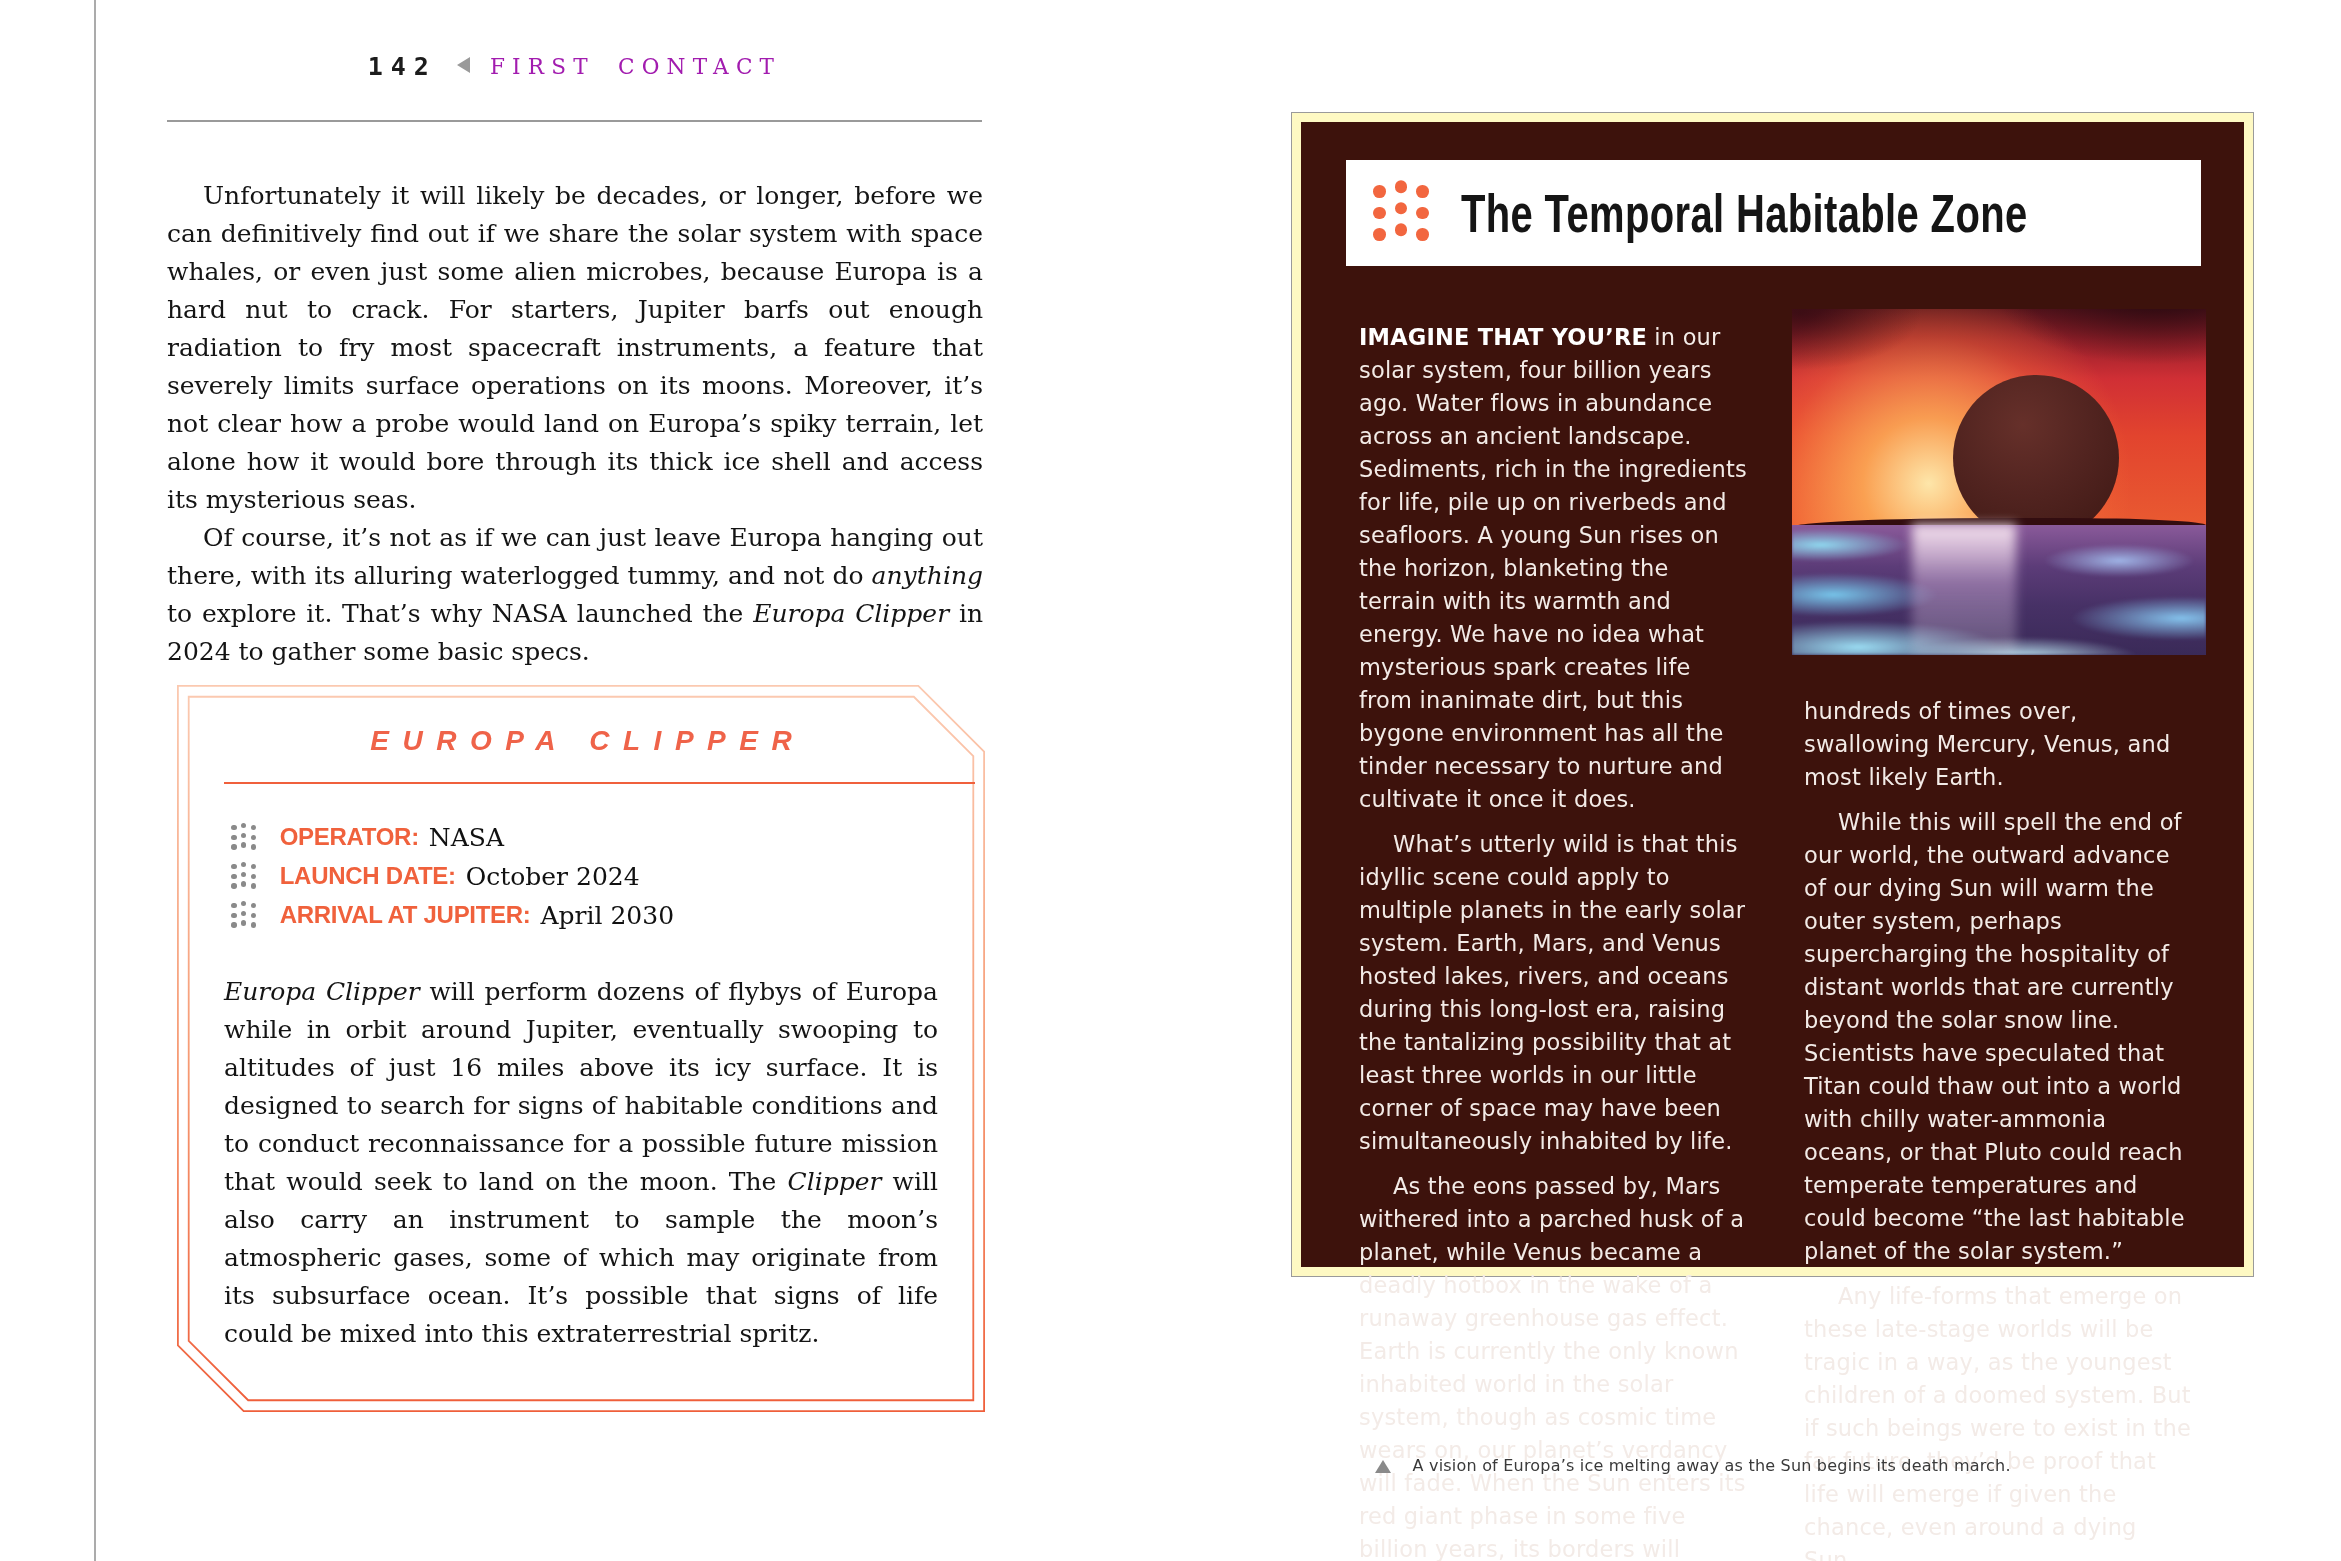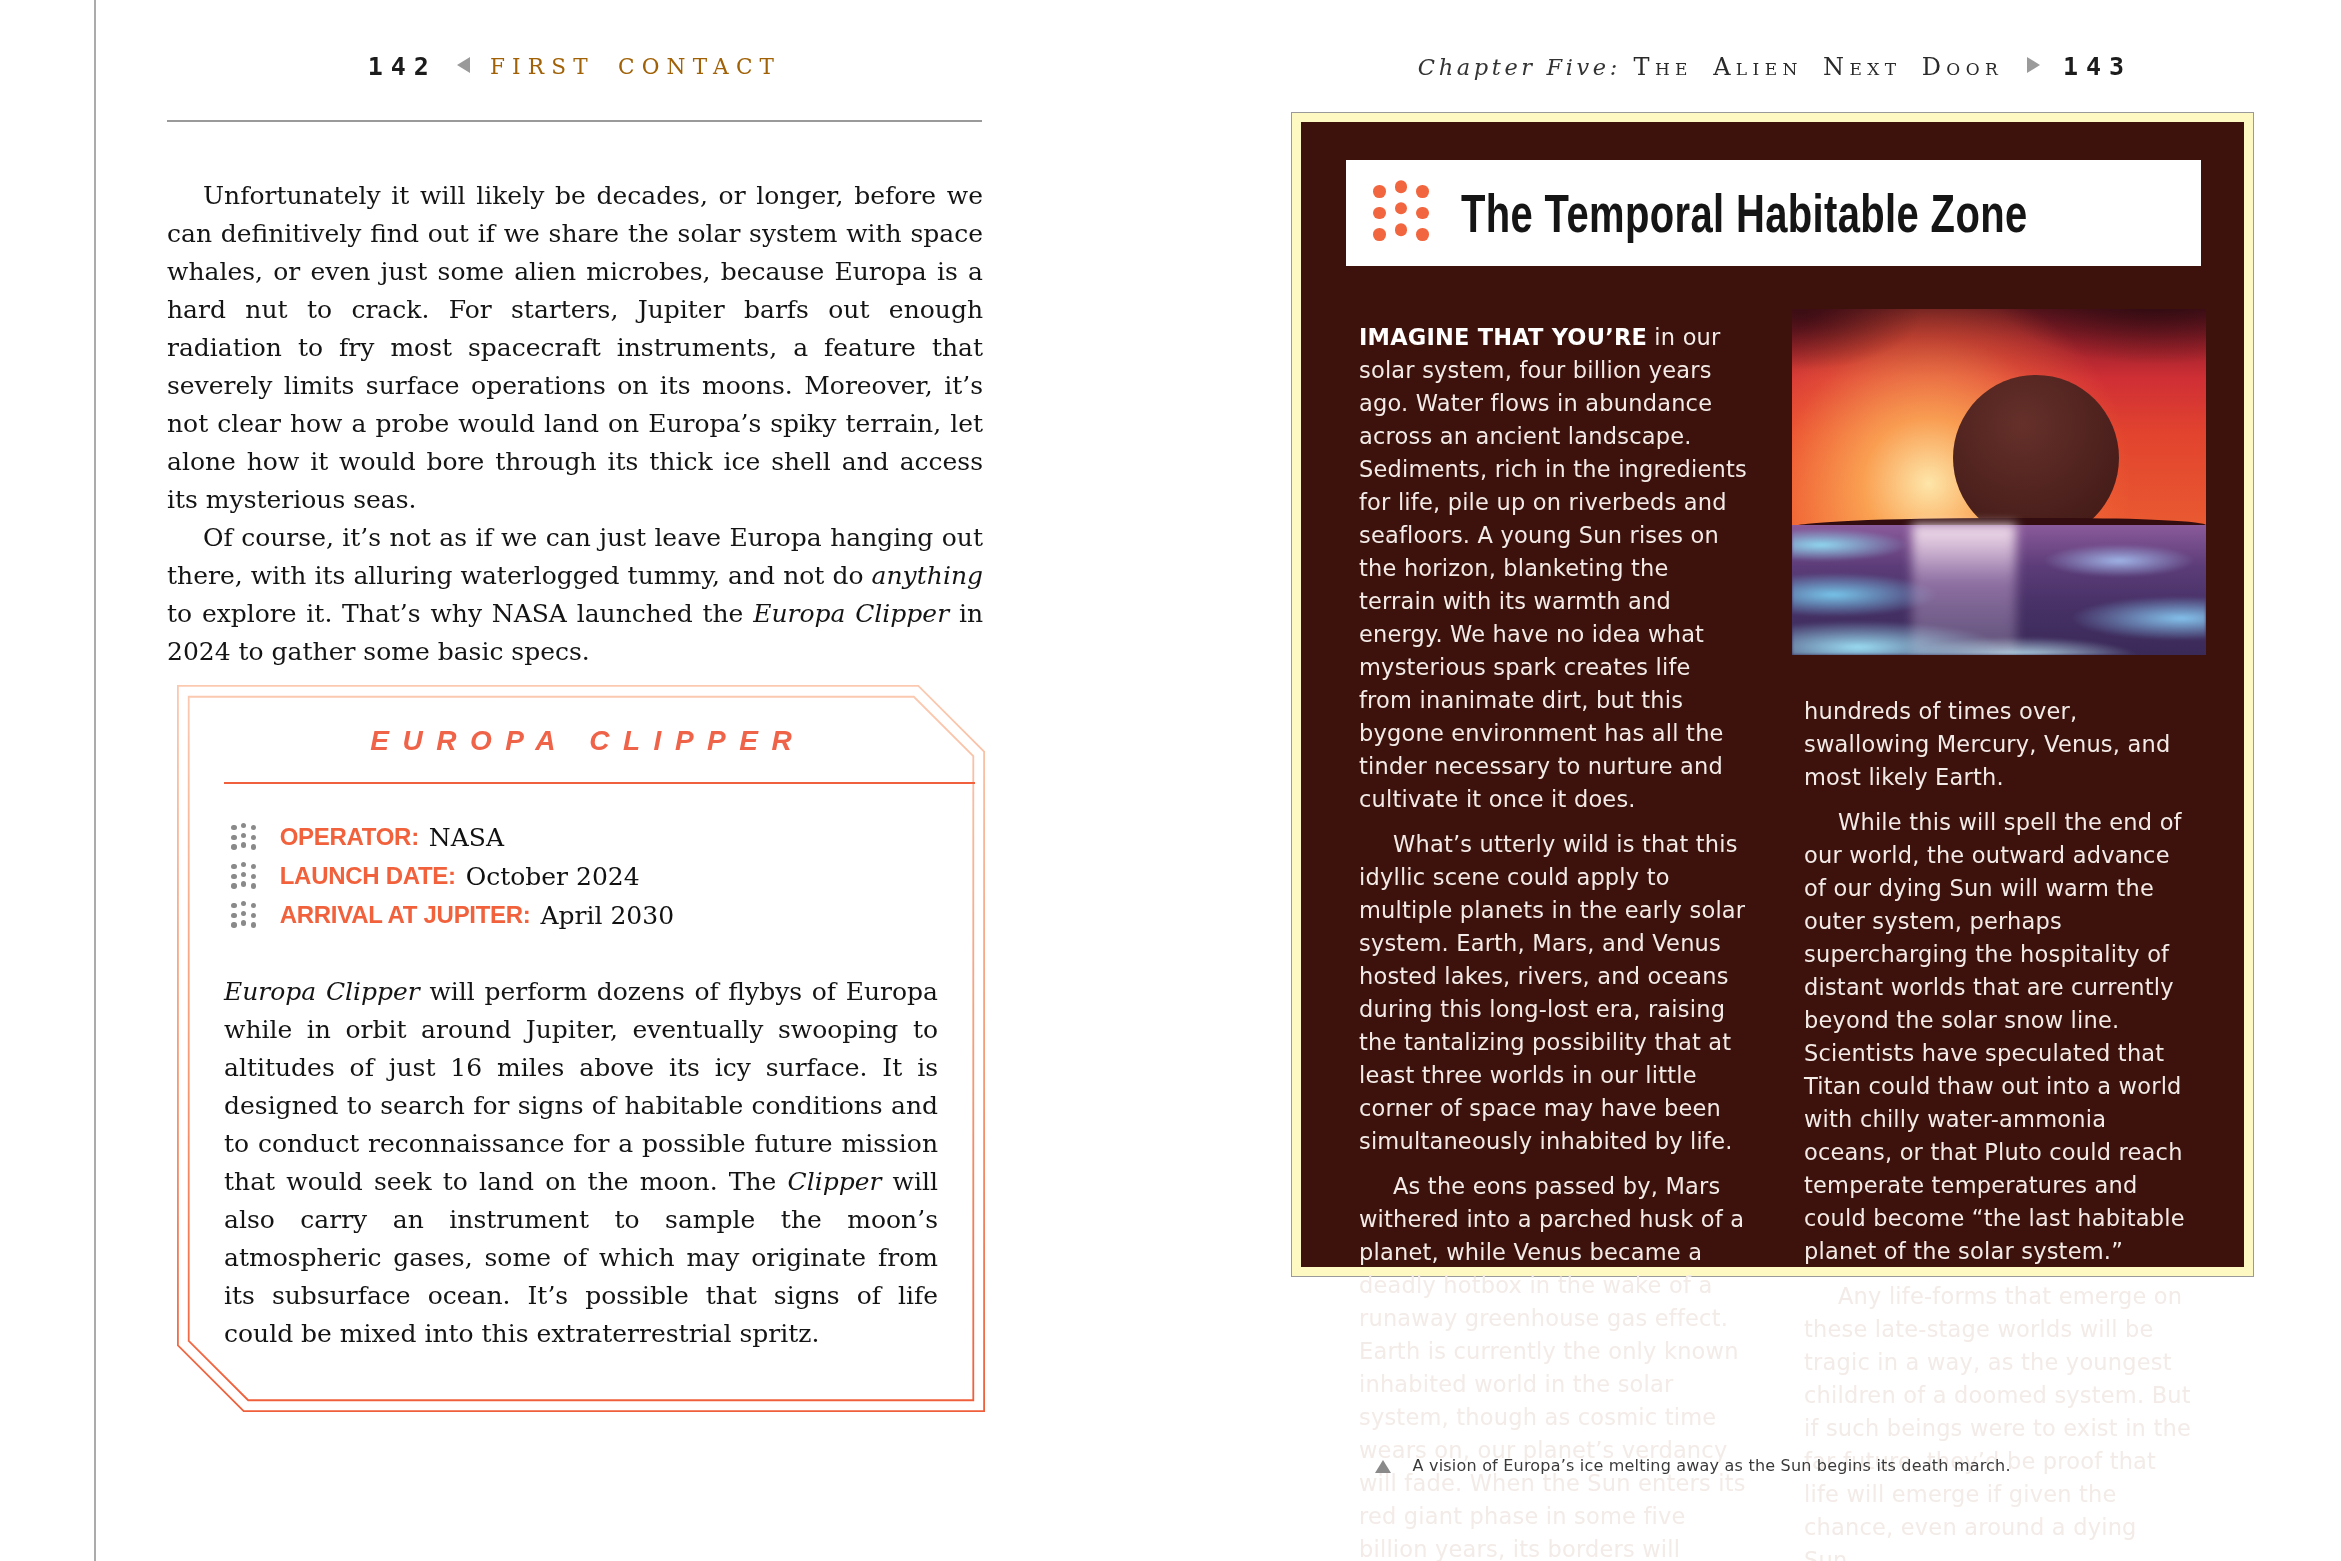--- a/index.html
+++ b/index.html
@@ -24,21 +24,21 @@
   .dots-big i { width:12.6px; height:12.6px; }
   .dots-small { color:#8a8a8a; gap:4.5px; }
   .dots-small i { width:5.4px; height:5.4px; }
   .it { font-style:italic; }
   
   .spine { position:absolute; left:94px; top:0; bottom:0; width:1.8px; background:#ababab; }
   .header-left { position:absolute; left:167px; width:815px; top:52px; text-align:center; white-space:nowrap; }
   .header-right { position:absolute; left:1293px; width:964px; top:52px; text-align:center; white-space:nowrap; }
   .pagenum { font-family:"DejaVu Sans Mono", monospace; font-weight:bold; font-size:25px;
              letter-spacing:8px; color:#1c1c1c; vertical-align:middle; }
-  .runhead { font-size:21.6px; letter-spacing:7.2px; color:#a16207; vertical-align:middle; word-spacing:9px; }
+  .runhead { font-size:21.6px; letter-spacing:7.2px; color:#a21caf; vertical-align:middle; word-spacing:9px; }
   .chap-pre { font-style:italic; font-size:22.5px; letter-spacing:3.6px; color:#333; vertical-align:middle; }
   .chap-title { font-variant:small-caps; font-size:24px; letter-spacing:5.4px; color:#2a2a2a;
                 vertical-align:middle; margin-left:12.6px; word-spacing:7.2px; }
   .header-rule { position:absolute; left:167px; width:815px; top:120px; height:1.8px; background:#9a9a9a; }
   
   .body-copy { position:absolute; left:167px; width:816px; top:177px;
                font-size:25px; line-height:38px; text-align:justify; }
   .body-copy p { margin:0; text-indent:36px; }
   
   .fact-box { position:absolute; left:177px; top:685px; width:808px; height:727px; }
@@ -178,23 +178,20 @@
           <span class="fact-label">ARRIVAL AT JUPITER:</span>
           <span class="fact-value">April 2030</span>
         </div>
       </div>
       <div class="fact-body">
         <span class="it">Europa Clipper</span><span> will perform dozens of flybys of Europa while in orbit around Jupiter, eventually swooping to altitudes of just 16 miles above its icy surface. It is designed to search for signs of habitable conditions and to conduct reconnaissance for a possible future mission that would seek to land on the moon. The </span><span class="it">Clipper</span><span> will also carry an instrument to sample the moon’s atmospheric gases, some of which may originate from its subsurface ocean. It’s possible that signs of life could be mixed into this extraterrestrial spritz.</span>
       </div>
     </div>
   </div>
 
-  <div class="header-right">
-    <span class="chap-pre">Chapter Five:</span><span class="chap-title">The Alien Next Door</span><span class="tri-r"></span><span class="pagenum">143</span>
-  </div>
 
   <div class="frame">
     <div class="maroon">
 
       <div class="title-band">
         <span class="dots dots-big">
             <i></i>
             <i></i>
             <i></i>
             <i></i>

